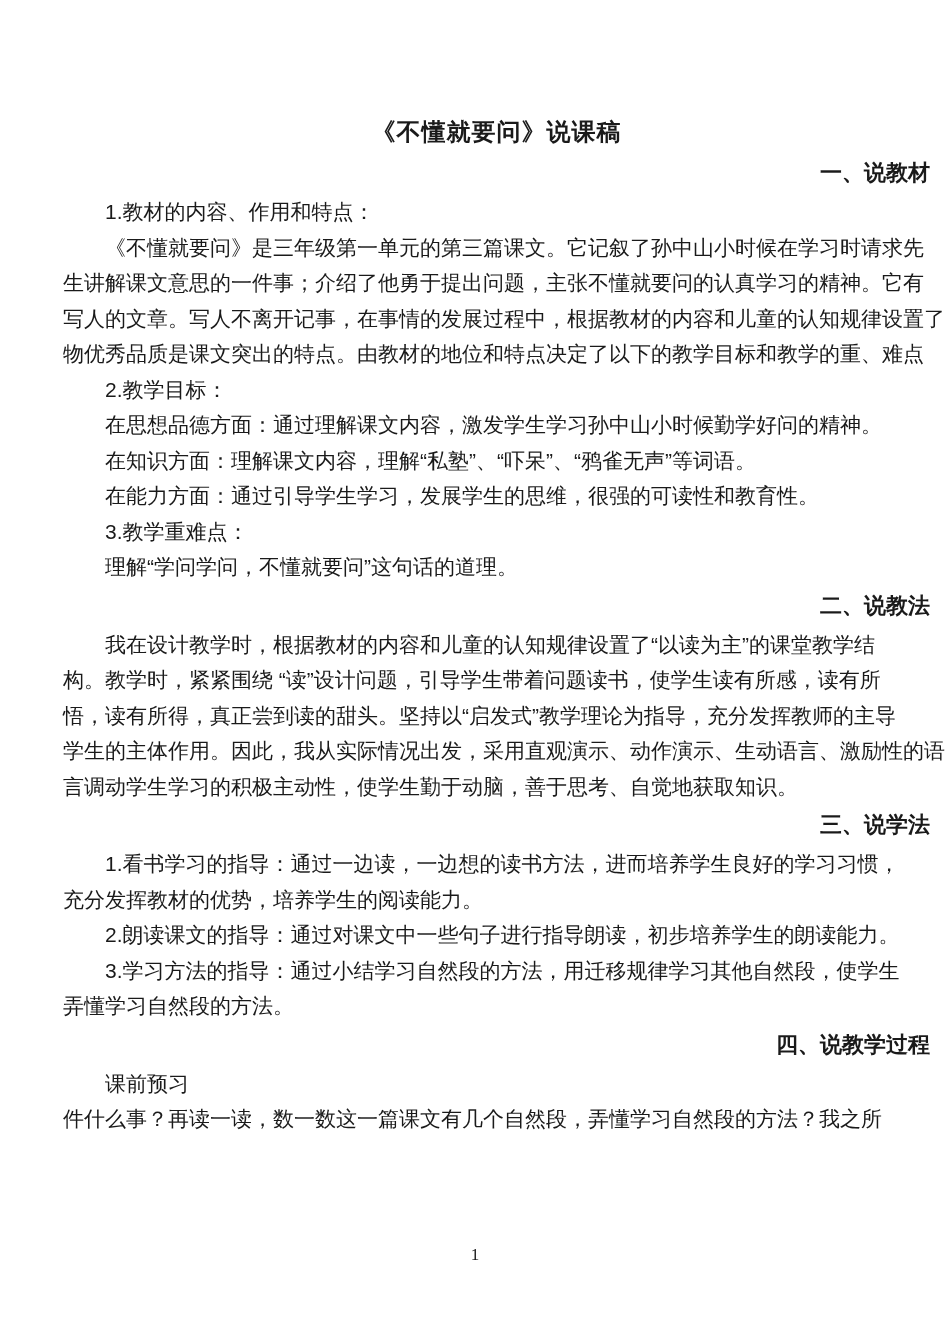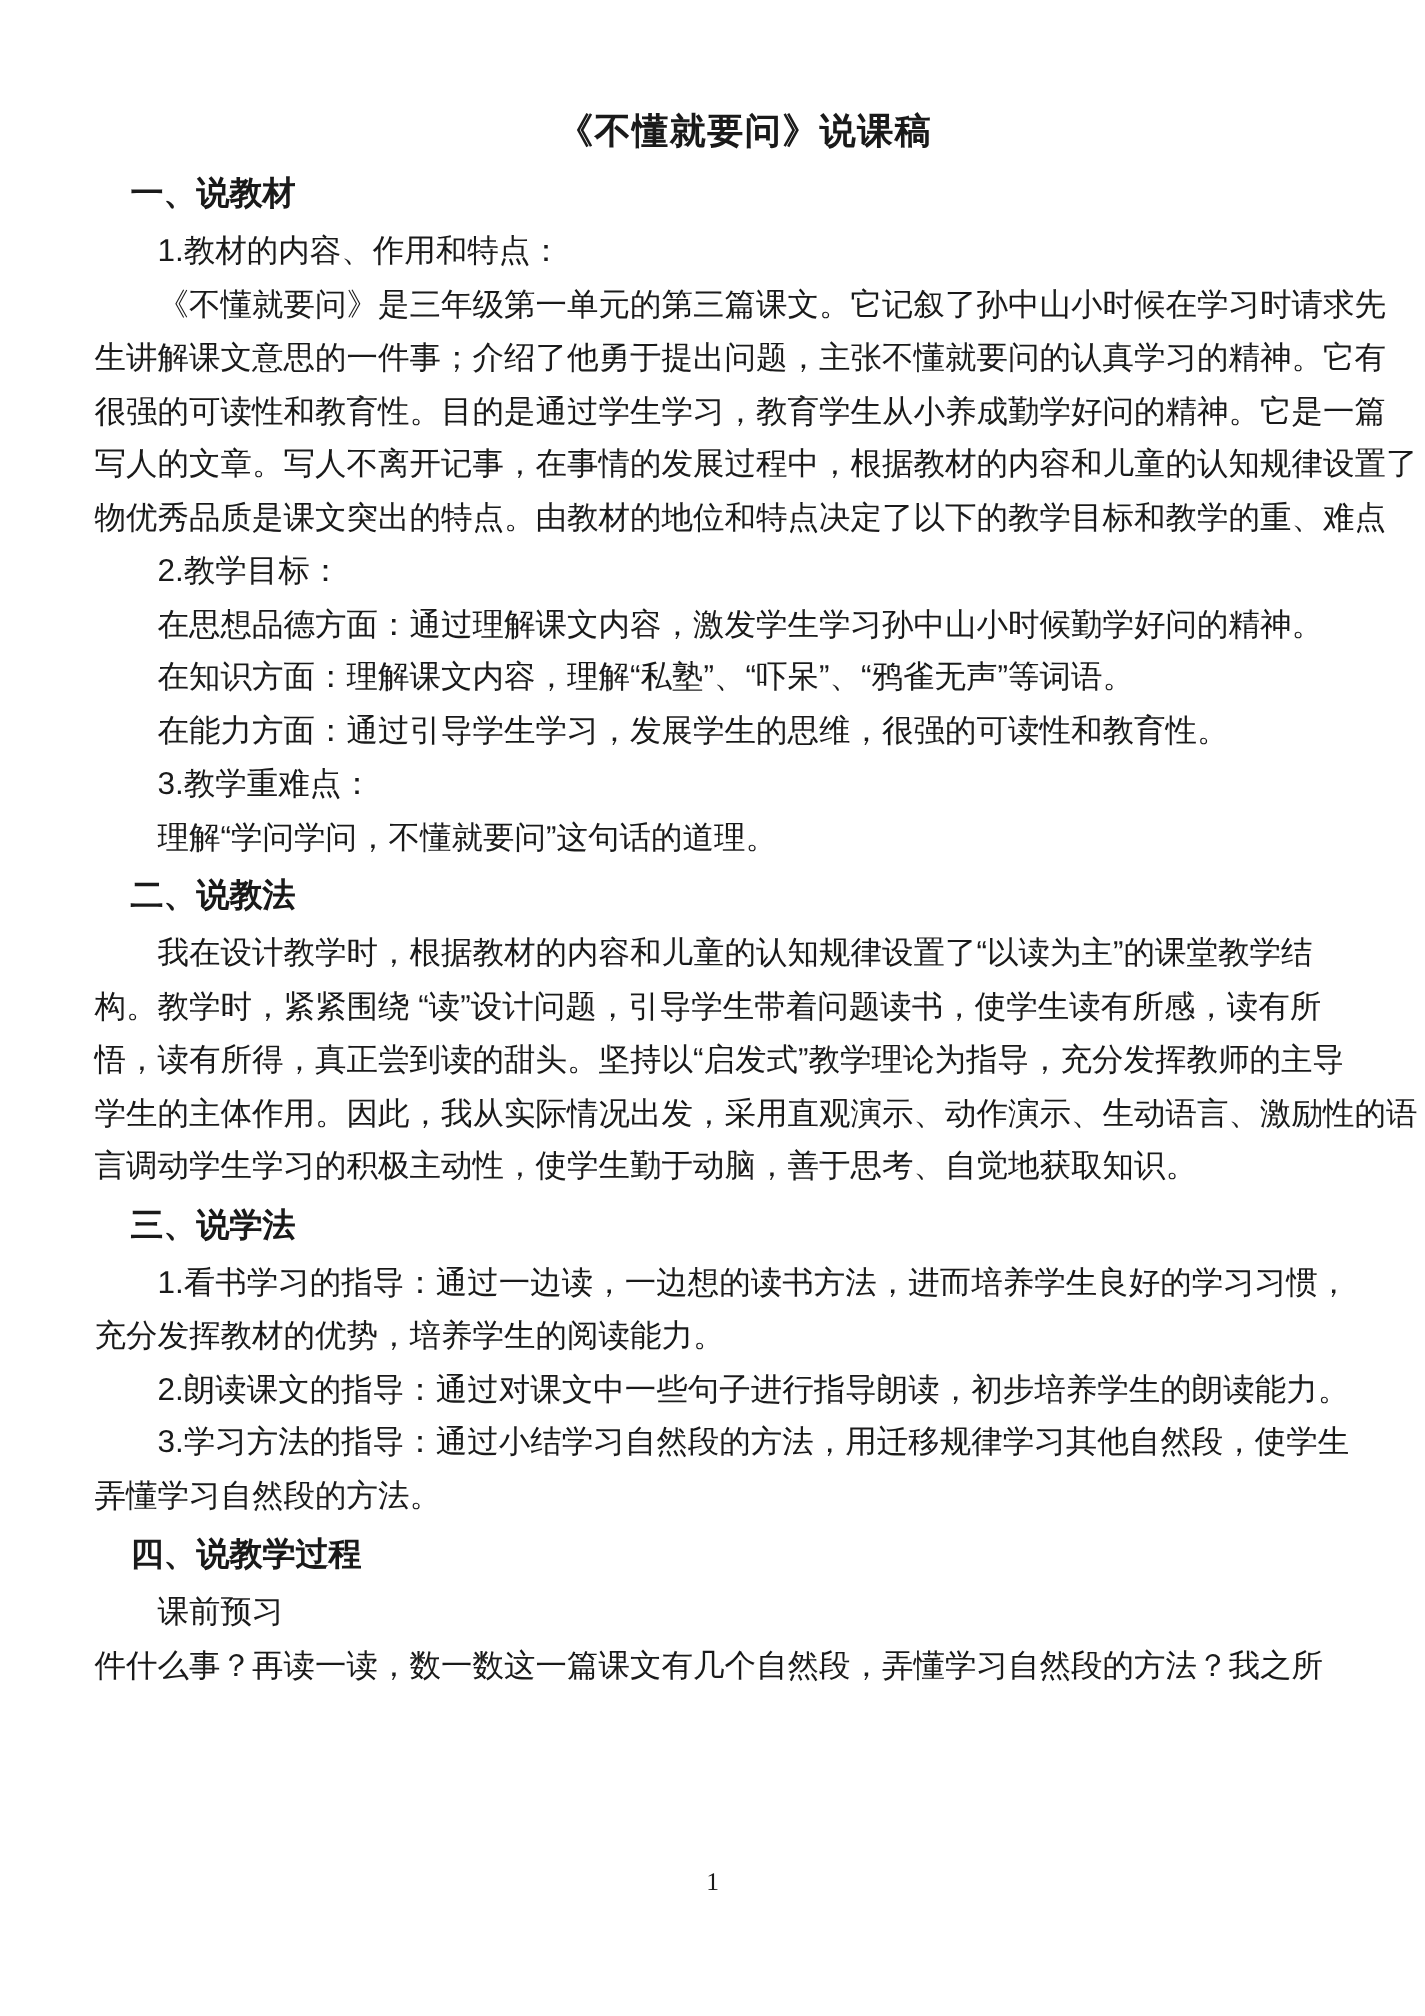--- a/index.html
+++ b/index.html
@@ -6,38 +6,39 @@
   .page {
     position: relative;
     width: 950px;
     height: 1344px;
     margin: 0 auto;
     background: #ffffff;
     overflow: hidden;
     color: #1a1a1a;
   }
   .content {
-    padding: 68px 20px 0 63px;
+    padding: 112px 20px 0 63px;
   }
   .doc-title {
     font-family: "Liberation Sans", "DejaVu Sans", sans-serif;
     font-weight: 700;
     font-size: 24px;
     line-height: 40px;
     text-align: center;
     letter-spacing: 1px;
     white-space: nowrap;
   }
   .hd {
     font-family: "Liberation Sans", "DejaVu Sans", sans-serif;
     font-weight: 700;
     font-size: 22px;
     line-height: 42px;
     padding-left: 24px;
     white-space: nowrap;
+    text-align: right;
   }
   .ln {
     font-family: Liberation Sans, sans-serif;
     font-size: 21px;
     line-height: 35.5px;
     white-space: nowrap;
   }
   .ind { text-indent: 42px; }
   .page-number {
     position: absolute;
@@ -56,21 +57,20 @@
 
 <div class="page">
   <div class="content">
 
     <div class="doc-title">《不懂就要问》说课稿</div>
 
     <div class="hd">一、说教材</div>
     <div class="ln ind">1.教材的内容、作用和特点：</div>
     <div class="ln ind">《不懂就要问》是三年级第一单元的第三篇课文。它记叙了孙中山小时候在学习时请求先</div>
     <div class="ln">生讲解课文意思的一件事；介绍了他勇于提出问题，主张不懂就要问的认真学习的精神。它有</div>
-    <div class="ln">很强的可读性和教育性。目的是通过学生学习，教育学生从小养成勤学好问的精神。它是一篇</div>
     <div class="ln">写人的文章。写人不离开记事，在事情的发展过程中，根据教材的内容和儿童的认知规律设置了</div>
     <div class="ln">物优秀品质是课文突出的特点。由教材的地位和特点决定了以下的教学目标和教学的重、难点</div>
     <div class="ln ind">2.教学目标：</div>
     <div class="ln ind">在思想品德方面：通过理解课文内容，激发学生学习孙中山小时候勤学好问的精神。</div>
     <div class="ln ind">在知识方面：理解课文内容，理解“私塾”、“吓呆”、“鸦雀无声”等词语。</div>
     <div class="ln ind">在能力方面：通过引导学生学习，发展学生的思维，很强的可读性和教育性。</div>
     <div class="ln ind">3.教学重难点：</div>
     <div class="ln ind">理解“学问学问，不懂就要问”这句话的道理。</div>
 
     <div class="hd">二、说教法</div>

